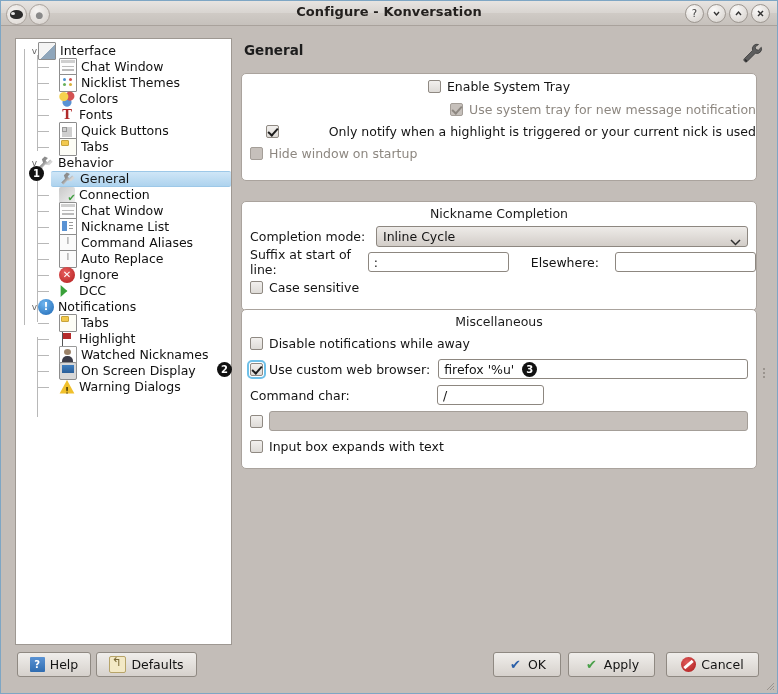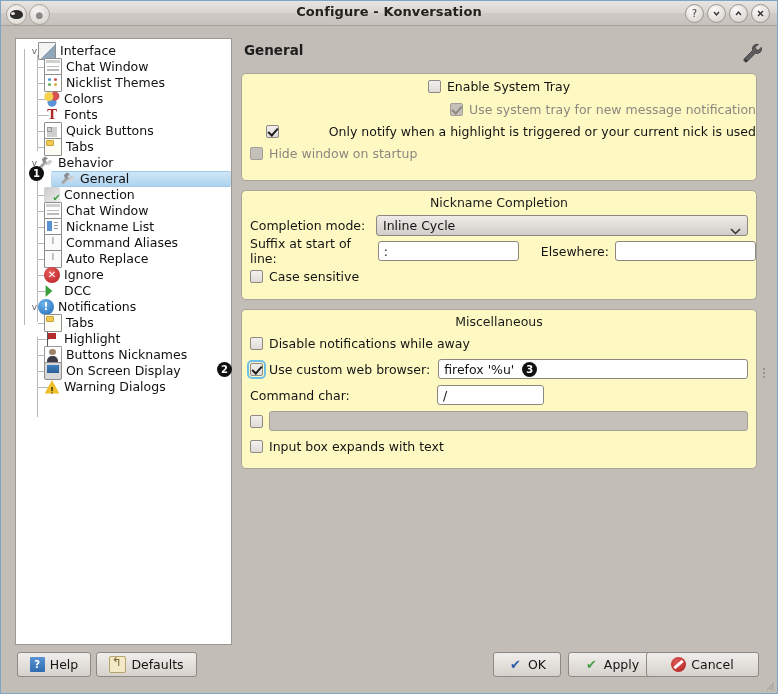--- a/index.html
+++ b/index.html
@@ -70,21 +70,21 @@
     border:1px solid #9e9892;
     box-sizing:border-box;
     overflow:hidden;
   }
   .trow{
     position:relative;height:16px;line-height:16px;
     display:flex;align-items:center;
     white-space:nowrap;font-size:12.5px;
   }
   .trow.top{padding-left:22px;}
-  .trow.child{padding-left:28px;}
+  .trow.child{padding-left:43px;}
   .trow.sel{
     background:linear-gradient(to bottom,#cfe6f7,#aed3ee);
     border-top:1px solid #9dc8e8;border-bottom:1px solid #9dc8e8;
     margin-left:35px;padding-left:9px;height:14px;line-height:14px;
     border-radius:2px;
   }
   .ico{
     width:16px;height:16px;margin-right:4px;flex:0 0 16px;
     position:relative;display:inline-block;
   }
@@ -186,21 +186,21 @@
     position:relative;height:29px;
   }
   #panel-title{
     position:absolute;left:3px;top:4px;font-size:13.5px;font-weight:bold;color:#1d1d1d;
   }
   #panel-wrench{
     position:absolute;right:2px;top:2px;width:26px;height:26px;
   }
   .group{
     position:absolute;left:0;right:10px;
-    background:#fef9c3;
+    background:#ffffff;
     border:1px solid #aaa39d;
     border-radius:5px;
     box-sizing:border-box;
   }
   .group-title{
     text-align:center;font-size:12.5px;color:#1b1b1b;
     padding-top:4px;padding-bottom:2px;
   }
   .row{
     position:relative;display:flex;align-items:center;
@@ -407,21 +407,21 @@
         <span class="lbl">Tabs</span>
       </div>
       <div class="trow child">
         <div class="hline" style="top:8px;"></div>
         <span class="ico ic-flag"></span>
         <span class="lbl">Highlight</span>
       </div>
       <div class="trow child">
         <div class="hline" style="top:8px;"></div>
         <span class="ico ic-watched"></span>
-        <span class="lbl">Buttons Nicknames</span>
+        <span class="lbl">Watched Nicknames</span>
       </div>
       <div class="trow child">
         <div class="hline" style="top:8px;"></div>
         <span class="ico ic-osd"></span>
         <span class="lbl">On Screen Display</span>
       </div>
       <div class="trow child">
         <div class="hline" style="top:8px;"></div>
         <span class="ico ic-warn"></span>
         <span class="lbl">Warning Dialogs</span>
@@ -457,41 +457,41 @@
       <div class="row" style="padding-left:24px;justify-content:space-between;">
         <span class="cb checked"></span>
         <span class="lblx">Only notify when a highlight is triggered or your current nick is used</span>
       </div>
       <div class="row" style="padding-left:8px;text-align:right;">
         <span class="cb disabled"></span>
         <span class="dim">Hide window on startup</span>
       </div>
     </div>
 
-    <div class="group" style="top:152px;height:110px;">
+    <div class="group" style="top:163px;height:110px;">
       <div class="group-title">Nickname Completion</div>
 
       <div class="row" style="height:26px;">
         <span class="lblx" style="width:126px;">Completion mode:</span>
         <span class="combo-wrap" style="flex:1;margin-right:8px;">
           <select class="combo" style="width:100%;">
             <option>Inline Cycle</option>
           </select>
           <span class="combo-arrow">
             <svg width="11" height="7" viewBox="0 0 11 7">
                 <polyline points="1,1 5.5,5.5 10,1" fill="none" stroke="#303030" stroke-width="1.5"></polyline>
               </svg>
           </span>
         </span>
       </div>
 
       <div class="row" style="height:26px;">
         <span class="lblx" style="width:135px;">Suffix at start of line:</span>
         <input class="txt" style="width: 141px;" value=":">
-        <span class="lblx" style="margin-left:22px;margin-right:6px;">Elsewhere:</span>
+        <span class="lblx" style="margin-left:22px;margin-right:16px;">Elsewhere:</span>
         <input class="txt" style="width: 141px;" value="">
       </div>
 
       <div class="row" style="height:24px;">
         <span class="cb"></span>
         <span class="lblx">Case sensitive</span>
       </div>
     </div>
 
     <div class="group" style="top:271px;height:160px;">
@@ -544,21 +544,21 @@
       <span>Defaults</span>
     </div>
     <div class="btn" style="right:216px;top:9px;width:68px;">
       <span class="bico bico-ok">✔</span>
       <span>OK</span>
     </div>
     <div class="btn" style="right:122px;top:9px;width:87px;">
       <span class="bico bico-apply">✔</span>
       <span>Apply</span>
     </div>
-    <div class="btn" style="right:18px;top:9px;width:113px;">
+    <div class="btn" style="right:18px;top:9px;width:93px;">
       <span class="bico bico-cancel"></span>
       <span>Cancel</span>
     </div>
   </div>
 
   <div id="resize-grip">
     <svg width="12" height="12" viewBox="0 0 12 12">
       <line x1="11" y1="4" x2="4" y2="11" stroke="#9a948e" stroke-width="1"></line>
       <line x1="11" y1="7" x2="7" y2="11" stroke="#9a948e" stroke-width="1"></line>
       <line x1="11" y1="10" x2="10" y2="11" stroke="#9a948e" stroke-width="1"></line>

